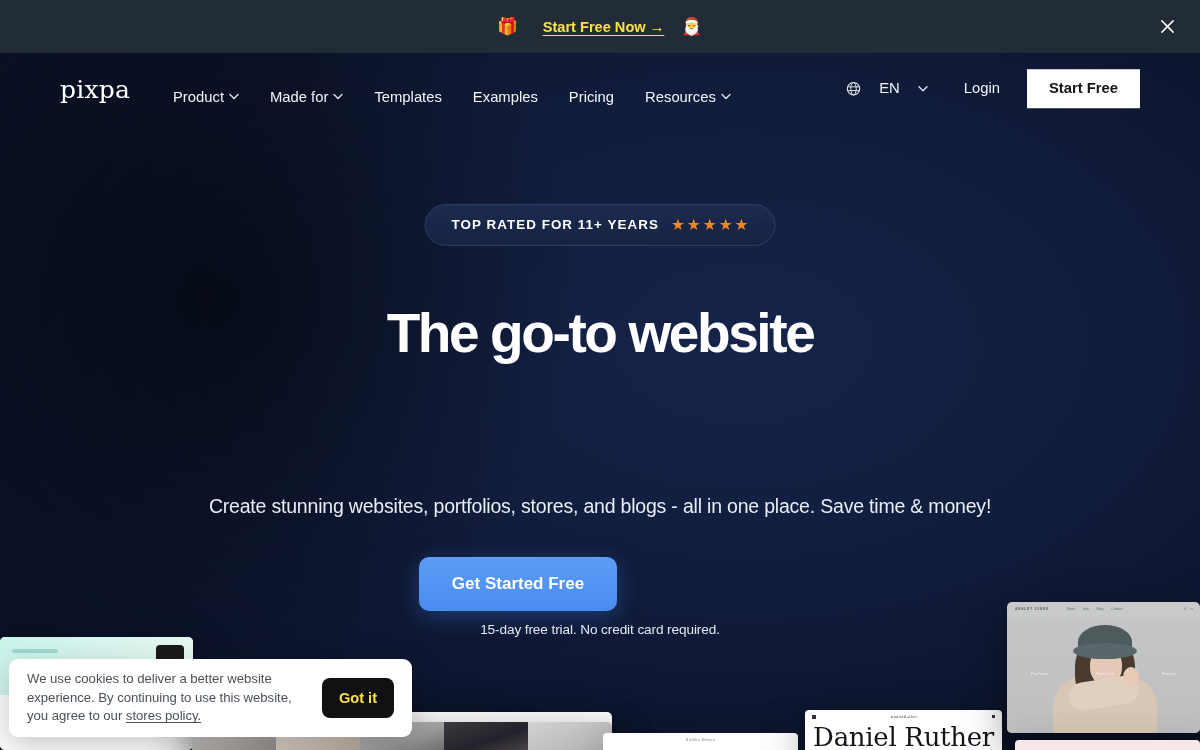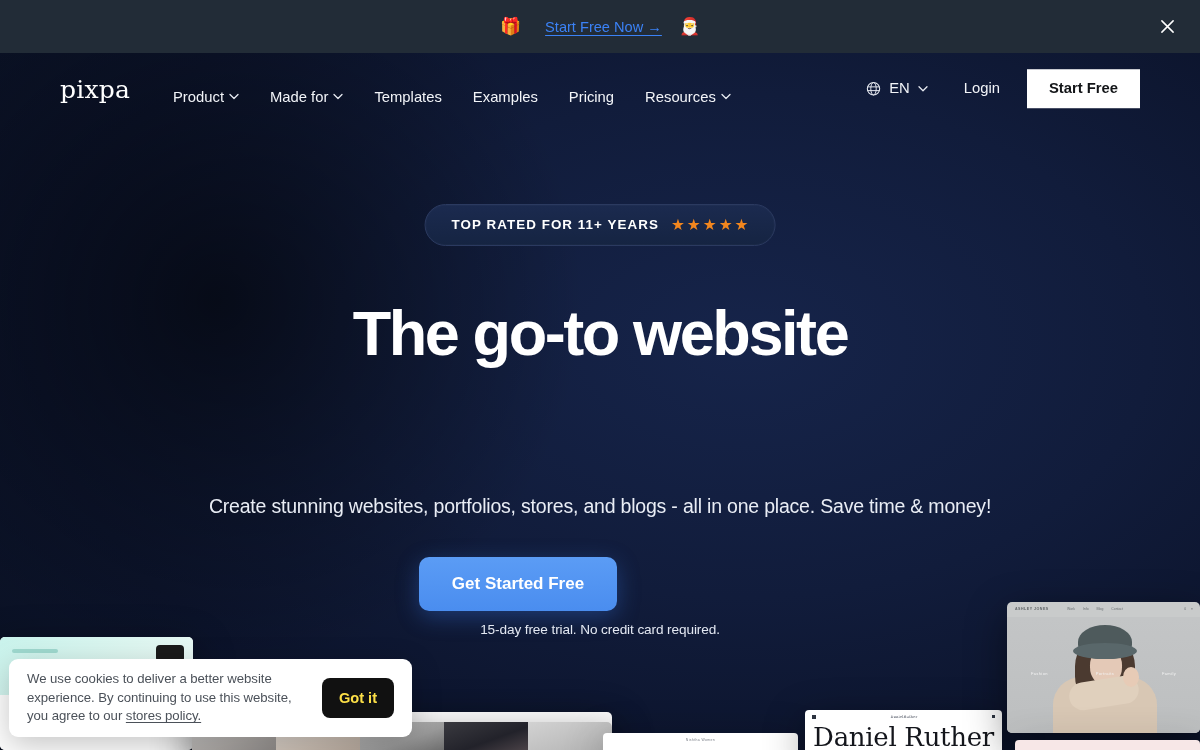--- a/index.html
+++ b/index.html
@@ -21,21 +21,21 @@
   .promo{
     position:absolute; top:0; left:0; width:1200px; height:53px;
     background:#222c37;
     display:flex; align-items:center; justify-content:center;
     z-index:60;
   }
   .promo-inner{ display:flex; align-items:center; gap:10px; }
   .gift-icon{ font-size:17px; line-height:1; }
   .promo-text{ color:#ffffff; font-size:14.6px; font-weight:700; letter-spacing:-0.1px; }
   .promo-cta{
-    color:#3b82f6; font-size:14.6px; font-weight:400; text-decoration:underline;
+    color:#fde047; font-size:14.6px; font-weight:700; text-decoration:underline;
     text-underline-offset:3px; margin-left:14px; cursor:pointer; white-space:nowrap;
   }
   .santa-icon{ font-size:17px; margin-left:7px; line-height:1; }
   .promo-close{
     position:absolute; right:20px; top:50%; transform:translateY(-50%);
     width:26px; height:26px; display:flex; align-items:center; justify-content:center;
     cursor:pointer;
   }
   .promo-close svg{ display:block; }
 
@@ -60,21 +60,21 @@
     white-space:nowrap;
     margin-top:16px;
   }
   .nav-link:last-child{ margin-right:0; }
   .chev{ display:inline-block; }
   .nav-right{
     position:absolute; right:60px; top:50%; transform:translateY(-50%);
     display:flex; align-items:center; gap:0;
   }
   .lang{
-    display:flex; align-items:center; gap:8px; color:#f2f4f8; font-size:14.8px;
+    display:flex; align-items:center; gap:18px; color:#f2f4f8; font-size:14.8px;
     cursor:pointer; margin-right:36px;
   }
   .login{
     color:#f2f4f8; font-size:14.8px; cursor:pointer; margin-right:27px; white-space:nowrap;
   }
   .btn-startfree{
     background:#ffffff; color:#121417; font-size:14.8px; font-weight:700;
     border:none; border-radius:0; padding:12px 22px; cursor:pointer;
     font-family:"Liberation Sans", sans-serif; line-height:1.05;
   }
@@ -91,21 +91,21 @@
   .badge-text{
     color:#ffffff; font-size:13.4px; font-weight:700; letter-spacing:1.05px;
     white-space:nowrap;
   }
   .stars{ display:flex; gap:2px; align-items:center; }
   .star{ color:#f2861e; font-size:15.5px; line-height:1; }
 
   .headline{
     position:absolute; top:283px; left:0; width:1200px;
     text-align:center; color:#ffffff;
-    font-size:63px; line-height:101px; font-weight:700; letter-spacing:-2.4px;
+    font-size:55px; line-height:101px; font-weight:700; letter-spacing:-2.4px;
   }
   .hl2{ position:relative; display:inline-block; }
   .word-underlined{ position:relative; display:inline-block; }
   .word-underlined .ul{
     position:absolute; left:2px; right:0; bottom:-14px; height:6px; border-radius:3px;
     background:linear-gradient(90deg,#93ca6f 0%, #6fbf9a 28%, #4aa9cc 62%, #3a97e8 100%);
   }
   .subhead{
     position:absolute; top:495px; left:0; width:1200px; text-align:center;
     color:#e9edf5; font-size:19.5px; font-weight:400; letter-spacing:-0.2px;

